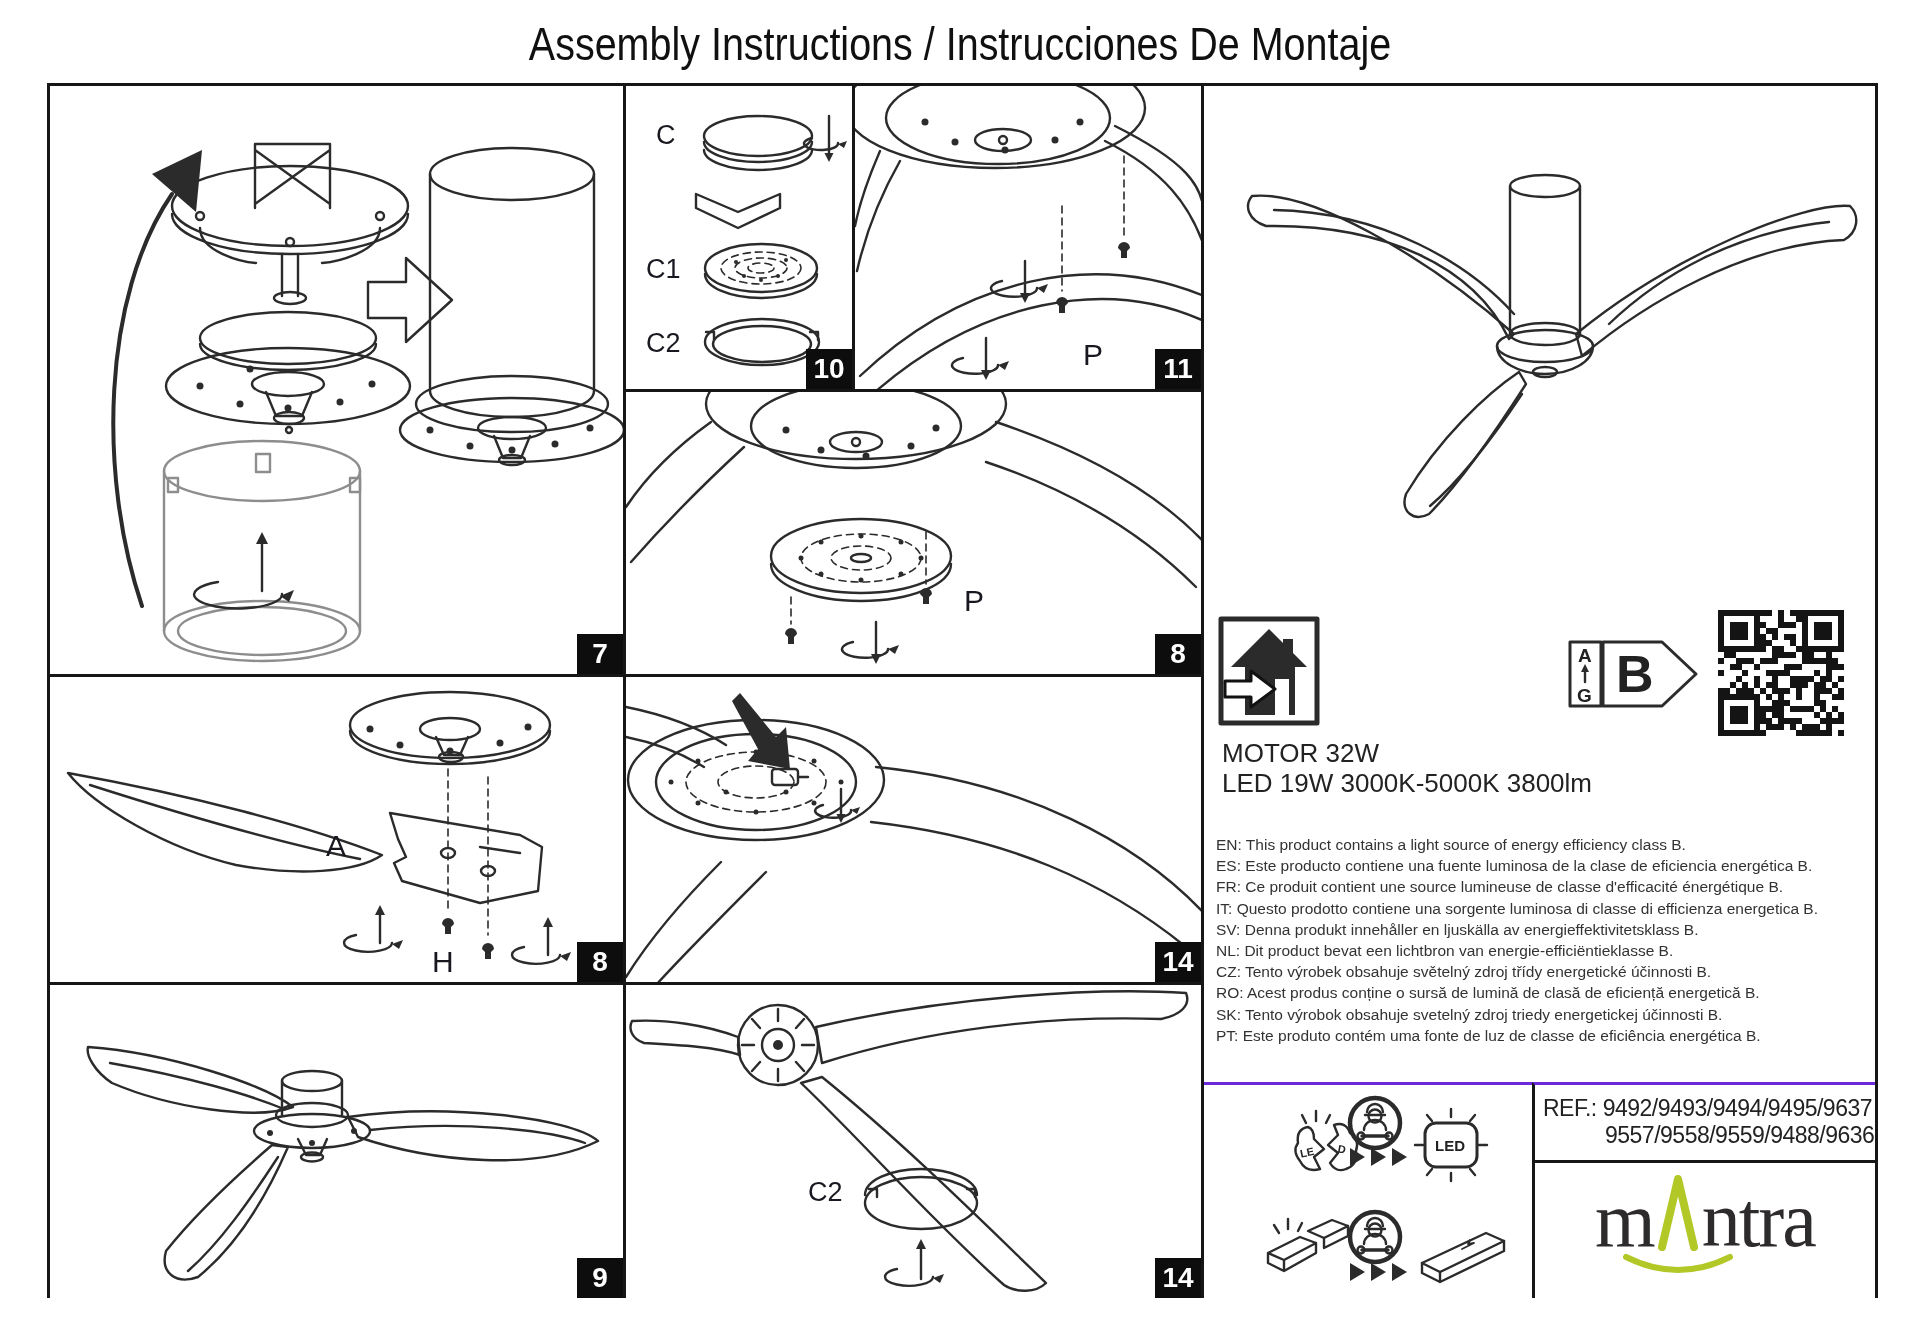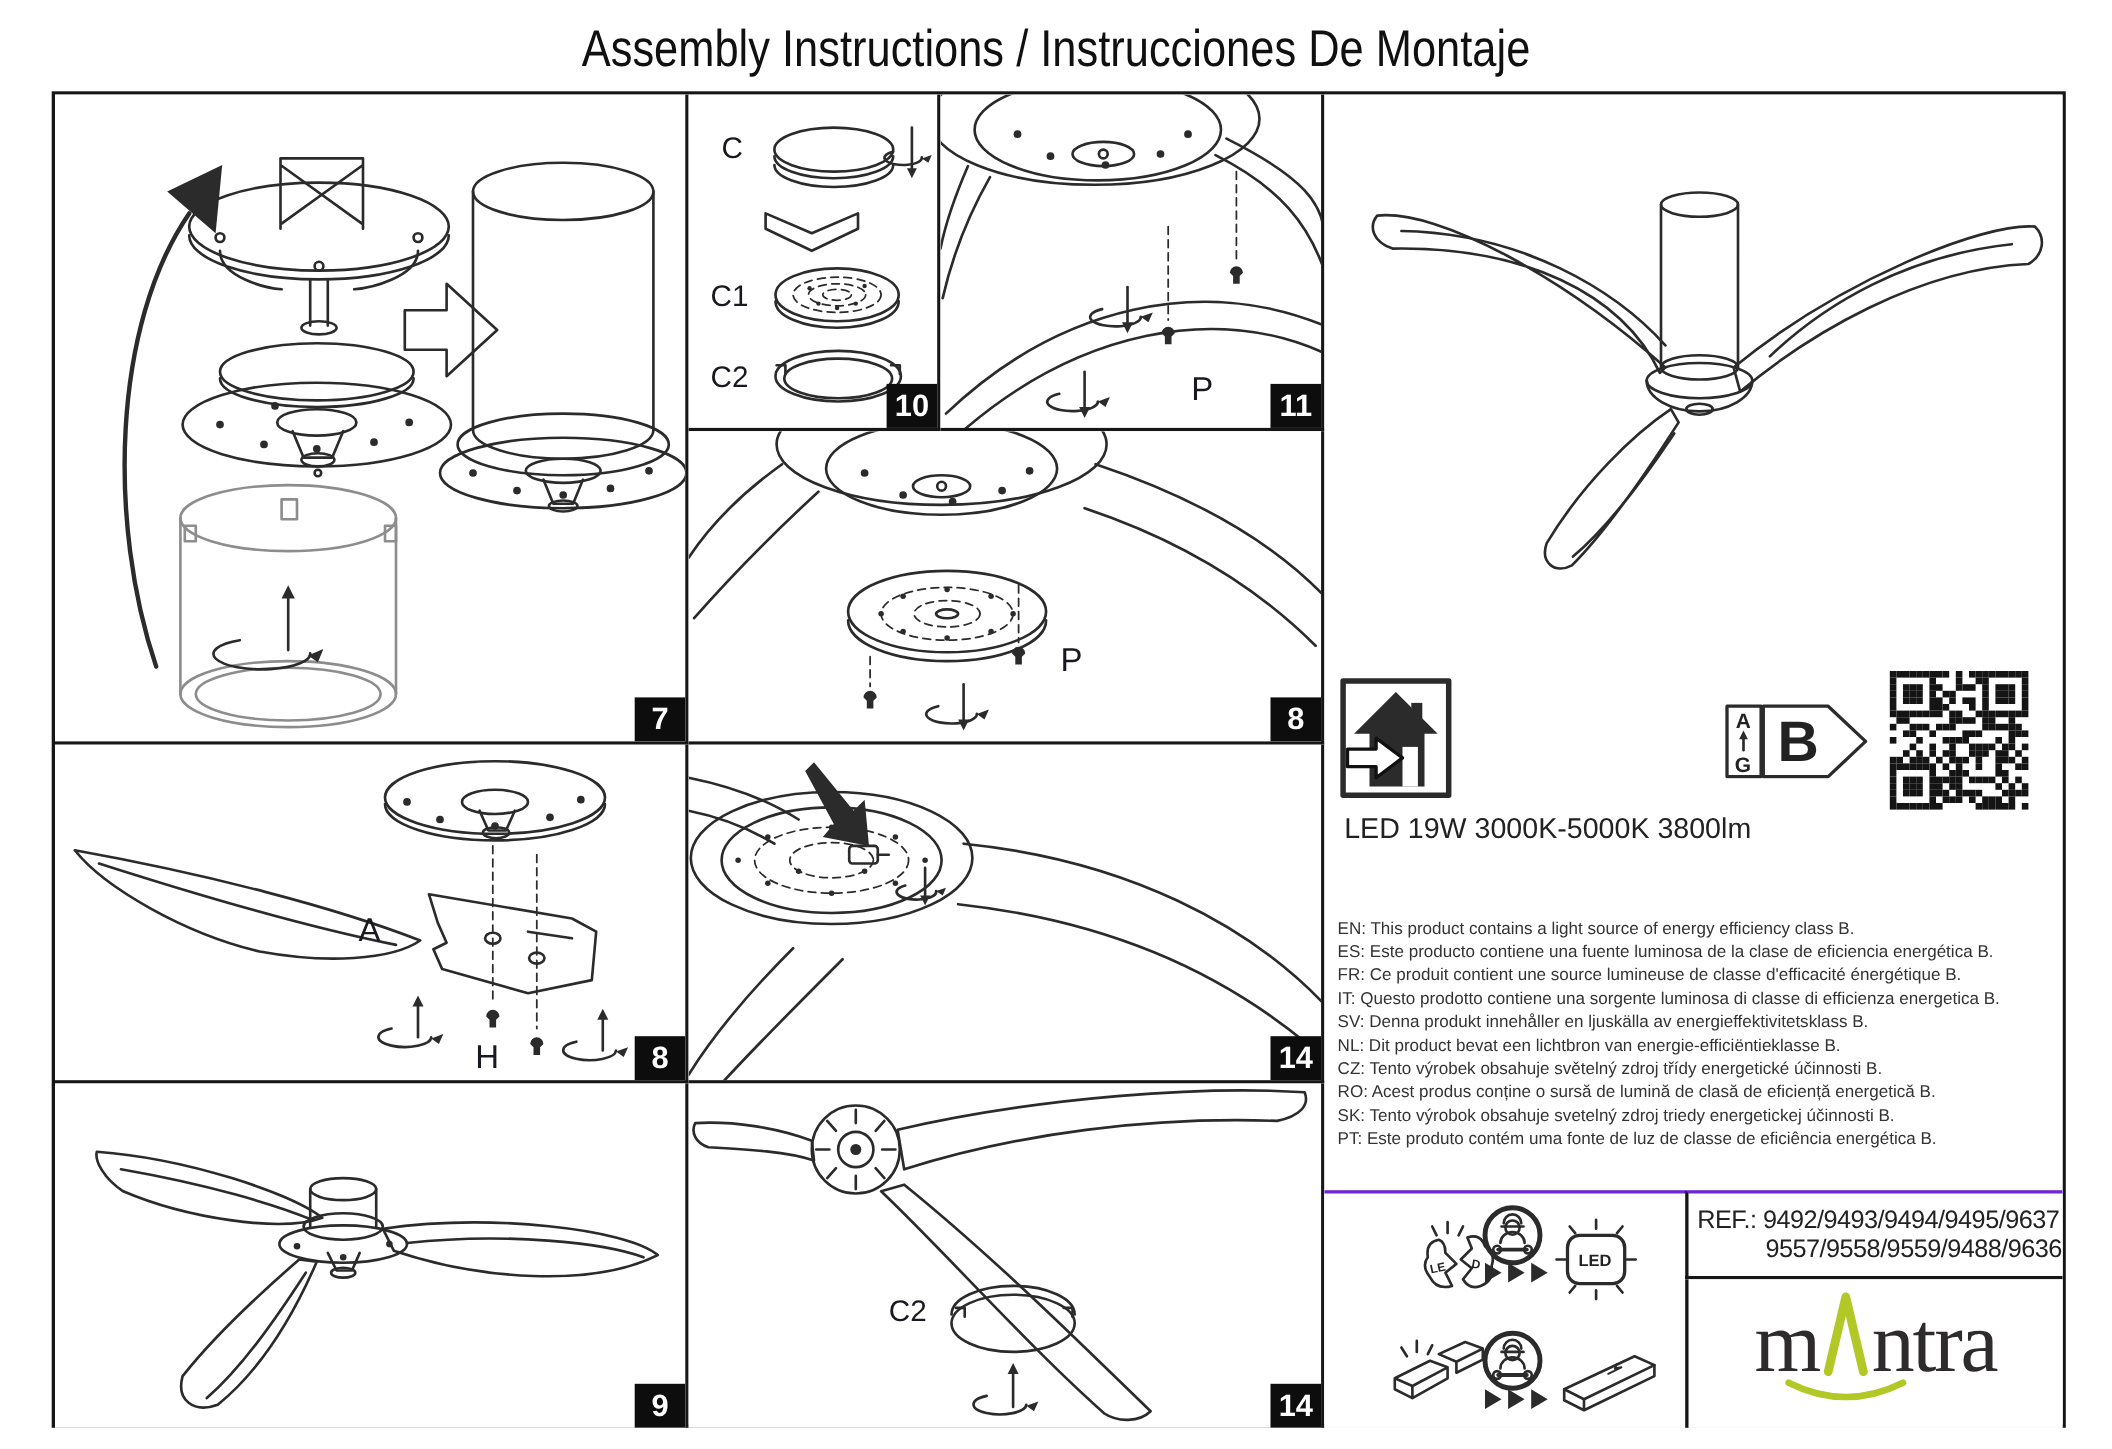--- a/index.html
+++ b/index.html
@@ -366,20 +366,21 @@
 
     <svg class="draw" style="left:13px;top:529px" width="104" height="112" viewBox="0 0 104 112" data-name="indoor-use-icon">
       <rect x="4" y="4" width="96" height="104" style="stroke-width:5"></rect>
       <path class="f" d="M52,14 L14,52 H28 V100 H78 V52 H90 Z"></path>
       <rect class="f" x="66" y="24" width="10" height="20"></rect>
       <rect x="58" y="64" width="14" height="36" style="fill:#fff;stroke:none"></rect>
       <path d="M8,66 H34 V56 L58,74 L34,92 V82 H8 Z" style="fill:#fff;stroke:#111;stroke-width:3"></path>
     </svg>
 
     <div class="specs" style="left:18px;top:652px" data-name="product-specs">
+      <div data-name="spec-motor">MOTOR 32W</div>
       <div data-name="spec-led">LED 19W 3000K-5000K 3800lm</div>
     </div>
 
     <svg class="draw" style="left:364px;top:554px" width="132" height="68" viewBox="0 0 132 68" data-name="energy-class-label">
       <rect x="2" y="2" width="31" height="64" style="stroke-width:3"></rect>
       <text x="10" y="22" style="font-size:19px;font-weight:bold" data-name="energy-scale-top">A</text>
       <line x1="17" y1="42" x2="17" y2="28"></line>
         <path class="f" d="M17,24 l-4,8 h8 z"></path>
       <text x="9" y="62" style="font-size:19px;font-weight:bold" data-name="energy-scale-bottom">G</text>
       <path d="M35,2 H94 L128,34 L94,66 H35 Z" style="stroke-width:3"></path>

